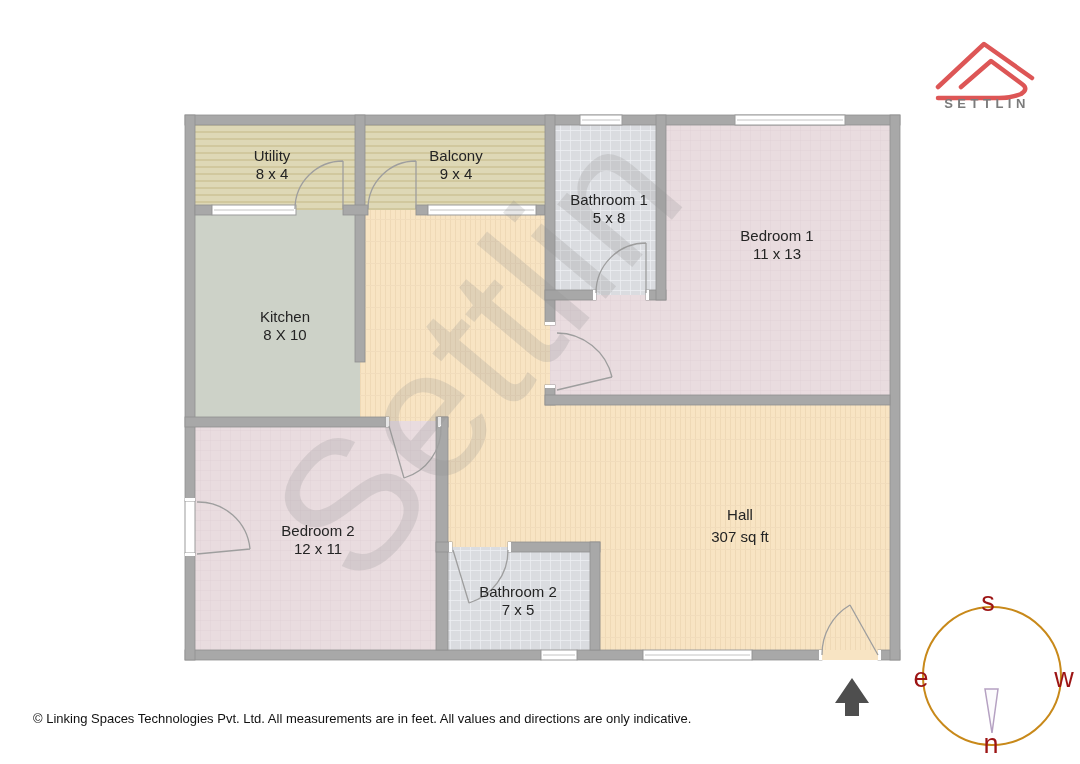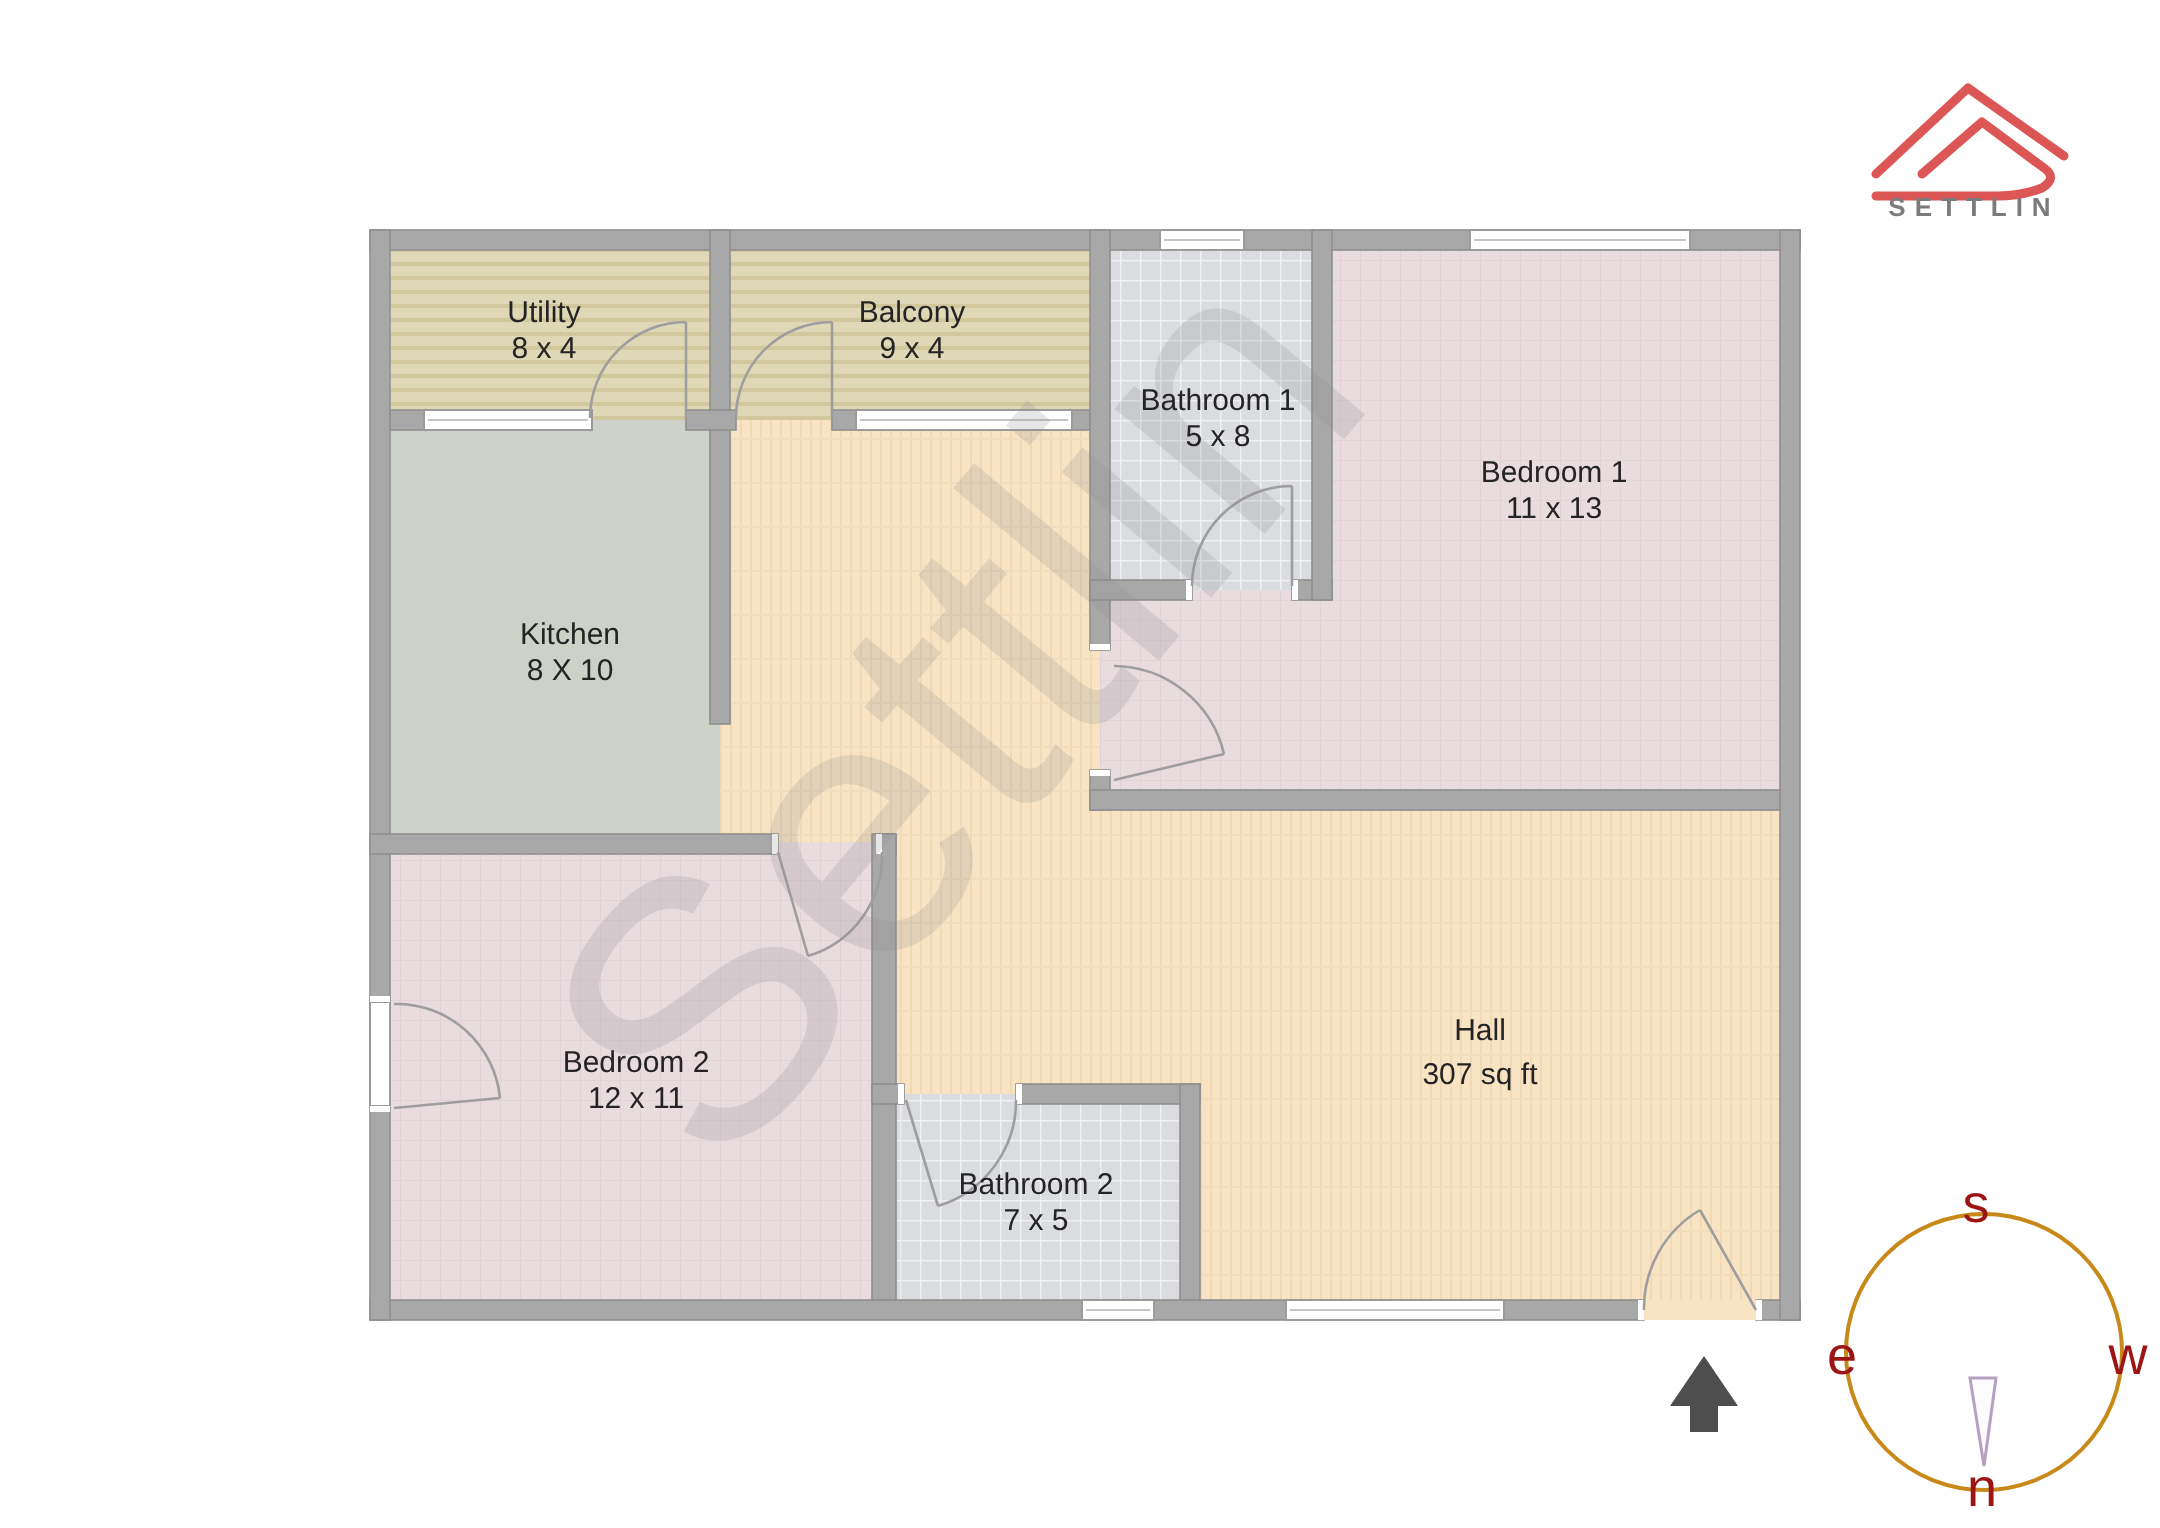--- a/index.html
+++ b/index.html
@@ -152,13 +152,14 @@
 
   <g>
     <g fill="none" stroke="#dd5656" stroke-width="4.5" stroke-linecap="round" stroke-linejoin="round">
       <path d="M938 87 L984 44 L1032 78"></path>
       <path d="M961 87 L991 61 L1022 84 Q 1029 89 1021 94 Q 1011 98 999 98 L938 98"></path>
     </g>
     <text class="brand-text" x="987" y="108">SETTLIN</text>
   </g>
 </svg>
 
+<div id="footer-text">© Linking Spaces Technologies Pvt. Ltd. All measurements are in feet. All values and directions are only indicative.</div>
 </div>
 
 </body></html>

